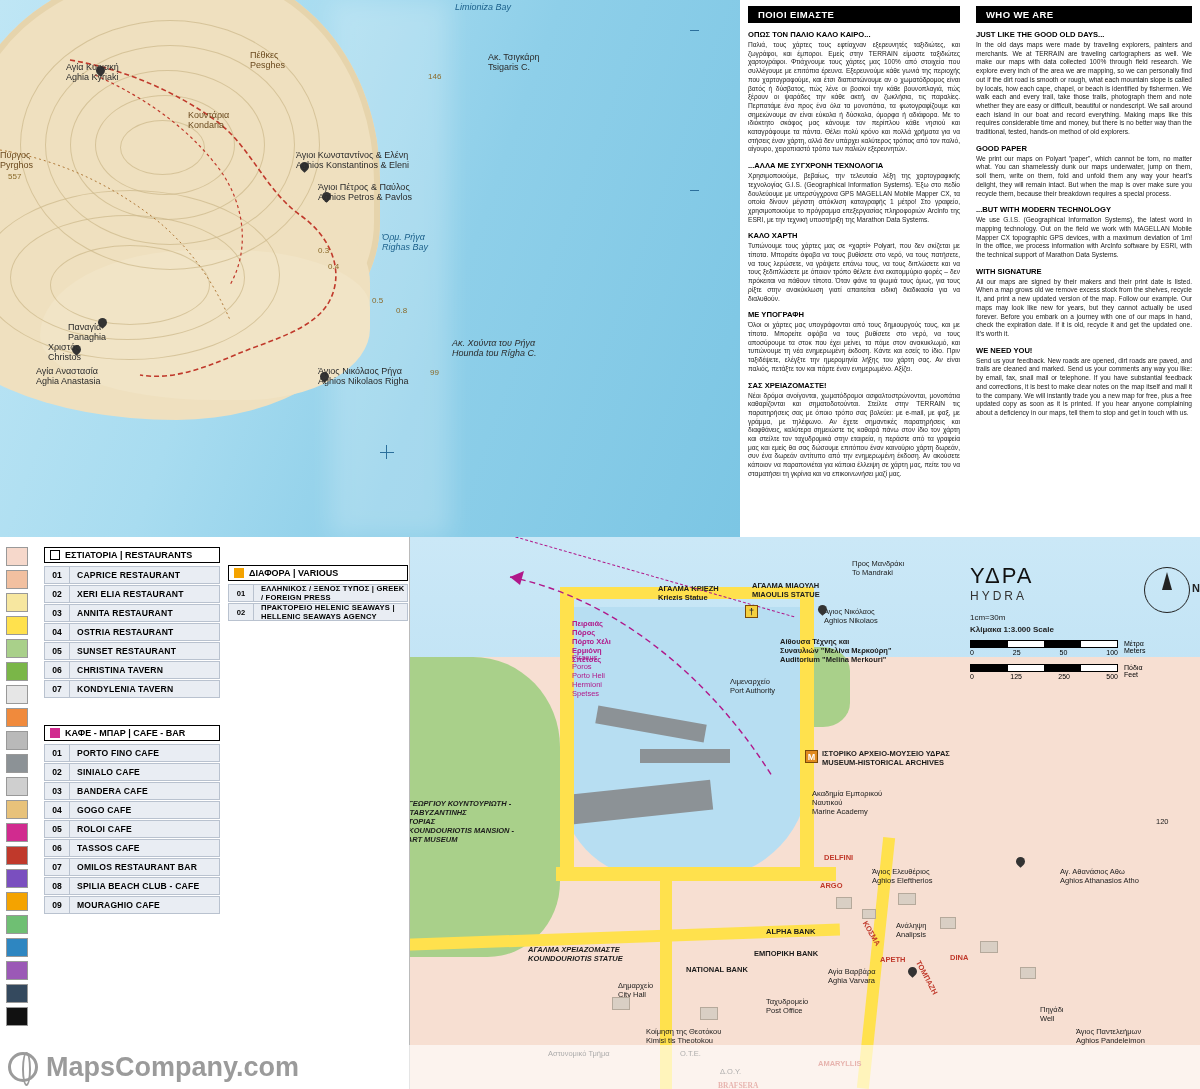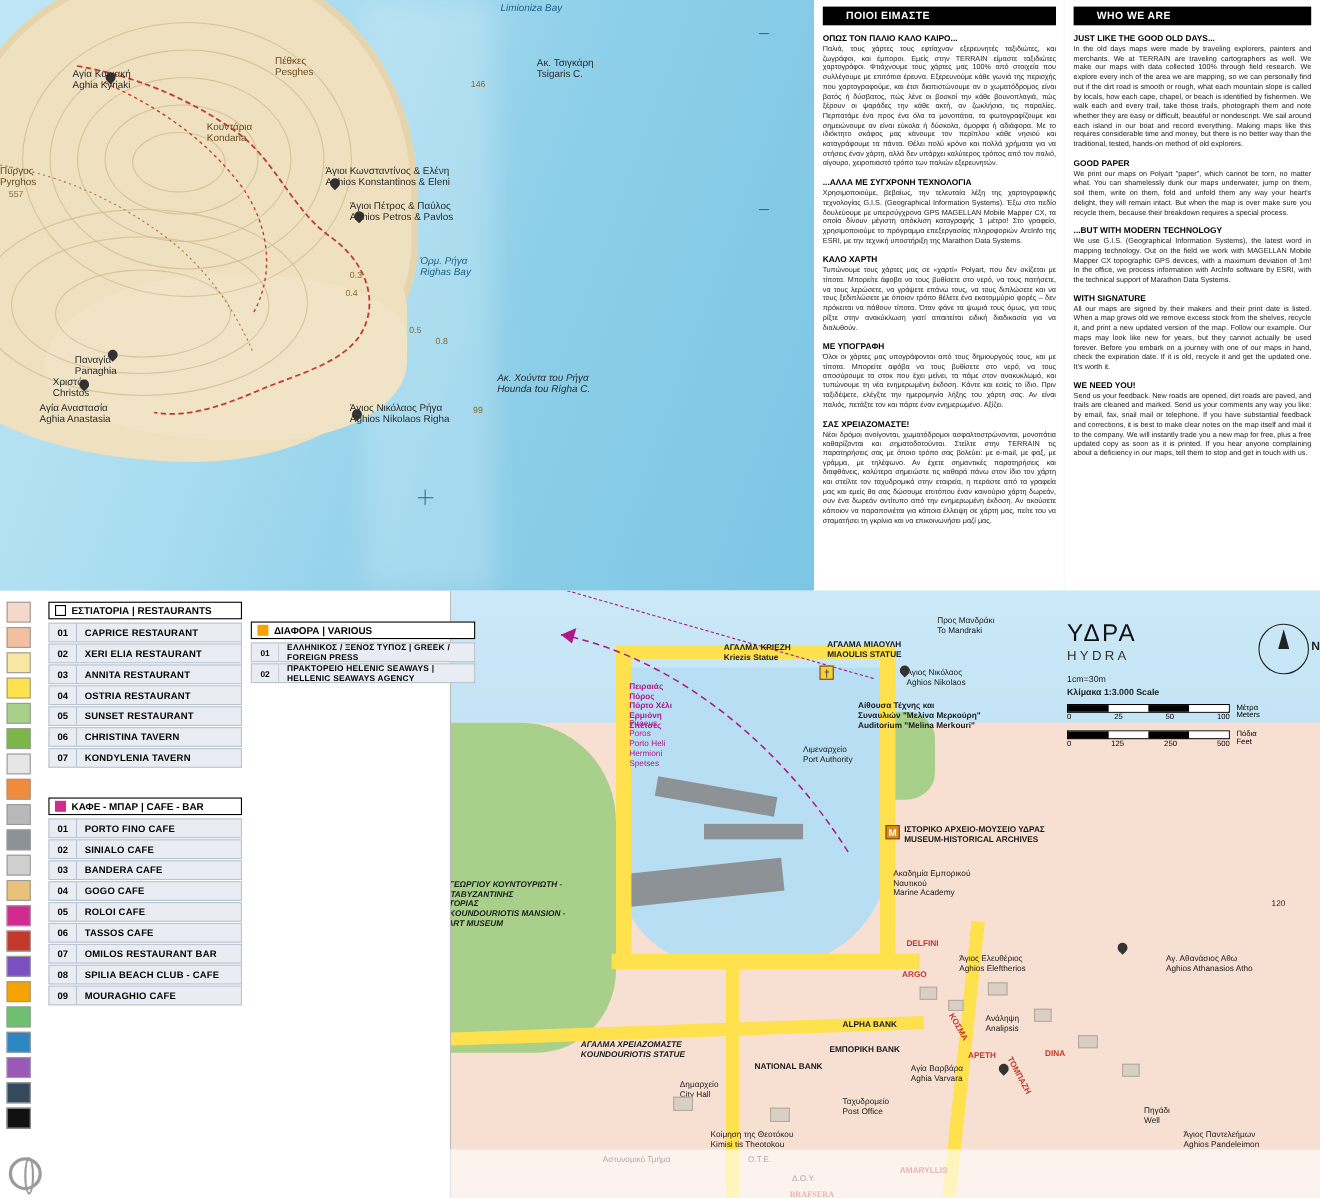--- a/index.html
+++ b/index.html
@@ -55,21 +55,21 @@
   .map-label.blue { color:#1a5f8a; }
   .num { position:absolute; font-size:8px; color:#8a6a2a; }
 
   
   #panel-gr { position:absolute; left:740px; top:0; width:228px; height:537px;
     background:#fff; padding:6px 8px 0 8px; }
   #panel-en { position:absolute; left:968px; top:0; width:232px; height:537px;
     background:#fff; padding:6px 8px 0 8px; }
   .panel-title-bar {
     background:#000; color:#fff; font-size:9.5px; font-weight:bold;
-    padding:3px 21px; letter-spacing:.4px; margin-bottom:6px;
+    padding:3px 10px; letter-spacing:.4px; margin-bottom:6px;
   }
   .sec-h { font-size:7.6px; font-weight:bold; color:#000; margin:7px 0 2px 0; }
   .sec-p { font-size:6.6px; line-height:1.32; color:#1a1a1a; text-align:justify; margin:0; }
 
   
   #bottom-half {
     position:absolute; left:0; top:537px; width:1200px; height:552px;
     background:#cfe9f6; overflow:hidden;
   }
   #sea-bottom { position:absolute; left:0; top:0; width:1200px; height:420px;
@@ -195,21 +195,21 @@
 Panaghia</div>
   <div class="map-label" style="left:48px;top:342px;">Χριστός
 Christos</div>
   <div class="map-label" style="left:36px;top:366px;">Αγία Αναστασία
 Aghia Anastasia</div>
   <div class="map-label" style="left:318px;top:366px;">Άγιος Νικόλαος Ρήγα
 Aghios Nikolaos Righa</div>
   <div class="map-label it" style="left:452px;top:338px;">Ακ. Χούντα του Ρήγα
 Hounda tou Rígha C.</div>
   <div class="num" style="left:318px;top:246px;">0.3</div>
-  <div class="num" style="left:280px;top:262px;padding-left:34px;">0.4</div>
+  <div class="num" style="left:294px;top:262px;padding-left:34px;">0.4</div>
   <div class="num" style="left:372px;top:296px;">0.5</div>
   <div class="num" style="left:396px;top:306px;">0.8</div>
   <div class="num" style="left:430px;top:368px;">99</div>
 
   <div style="position:absolute;left:690px;top:30px;width:9px;height:1px;background:#2b6f9c;"></div>
   <div style="position:absolute;left:690px;top:190px;width:9px;height:1px;background:#2b6f9c;"></div>
   <div style="position:absolute;left:380px;top:452px;width:14px;height:1px;background:#2b6f9c;"></div>
   <div style="position:absolute;left:386px;top:445px;width:1px;height:14px;background:#2b6f9c;"></div>
 </div>
 
@@ -485,21 +485,21 @@
       <div class="leg-row">
           <div class="leg-num">08</div>
           <div class="leg-txt">SPILIA BEACH CLUB - CAFE</div>
         </div>
       <div class="leg-row">
           <div class="leg-num">09</div>
           <div class="leg-txt">MOURAGHIO CAFE</div>
         </div>
     </div>
 
-    <div class="leg-col" style="left:228px;top:28px;width:204px;">
+    <div class="leg-col" style="left:228px;top:28px;width:180px;">
       <div class="leg-head">
         <span class="sq" style="background:#f4a300;"></span>
         <span>ΔΙΑΦΟΡΑ | VARIOUS</span>
       </div>
       <div class="leg-row" style="font-size:7.6px;">
           <div class="leg-num">01</div>
           <div class="leg-txt">ΕΛΛΗΝΙΚΟΣ / ΞΕΝΟΣ ΤΥΠΟΣ | GREEK / FOREIGN PRESS</div>
         </div>
       <div class="leg-row" style="font-size:7.6px;">
           <div class="leg-num">02</div>
@@ -550,14 +550,15 @@
 Feet</div>
     </div>
   </div>
 
   <div id="compass">
     <span style="position:absolute;right:-11px;top:14px;font-size:11px;font-weight:bold;color:#222;">N</span>
   </div>
 
   <div id="footer">
     <span class="globe"></span>
+    <span>MapsCompany.com</span>
   </div>
 </div>
 
 </body></html>

